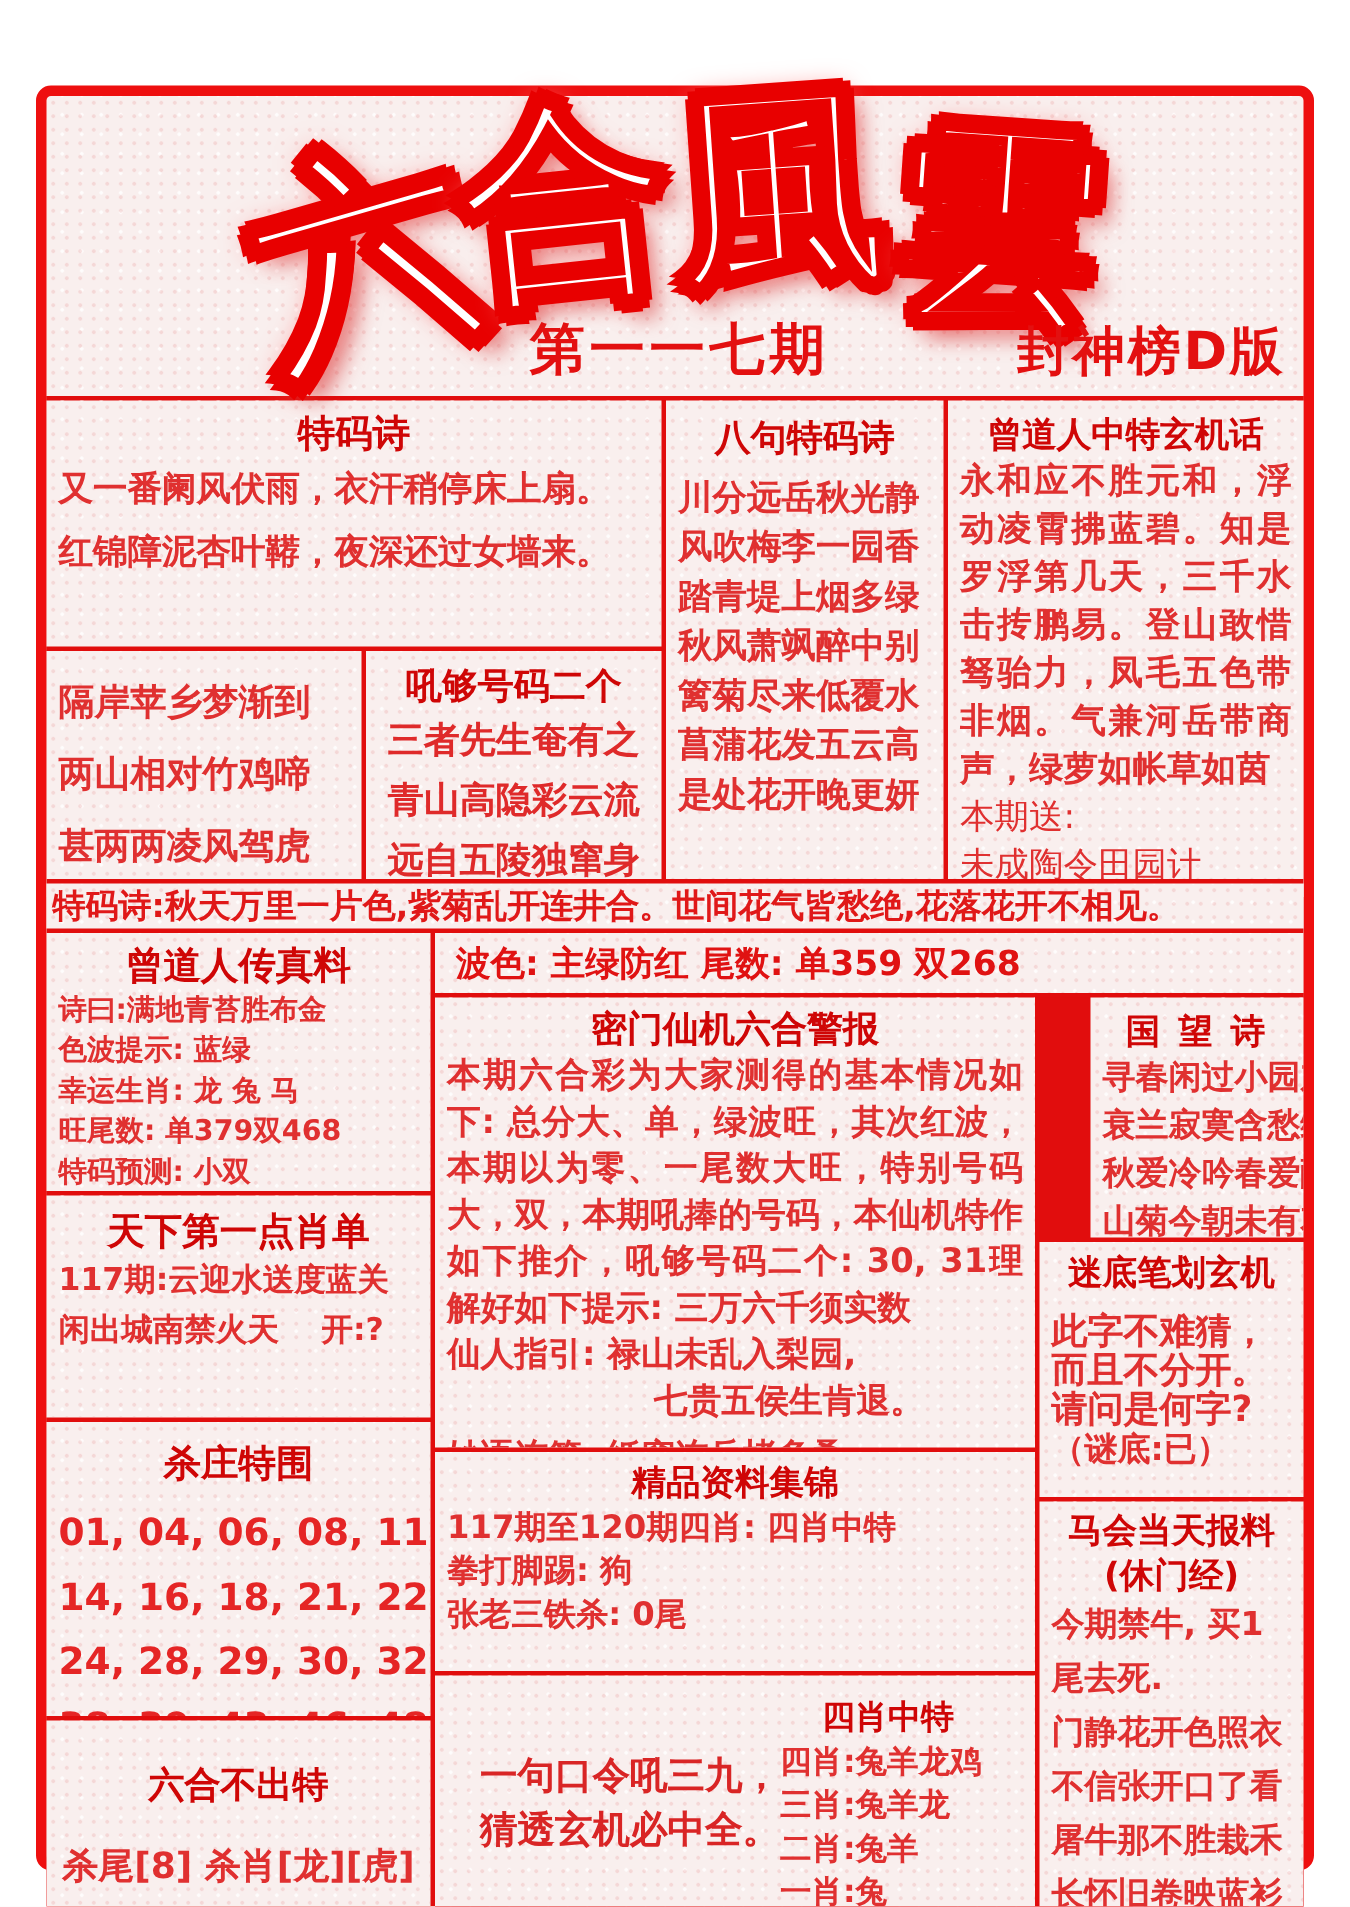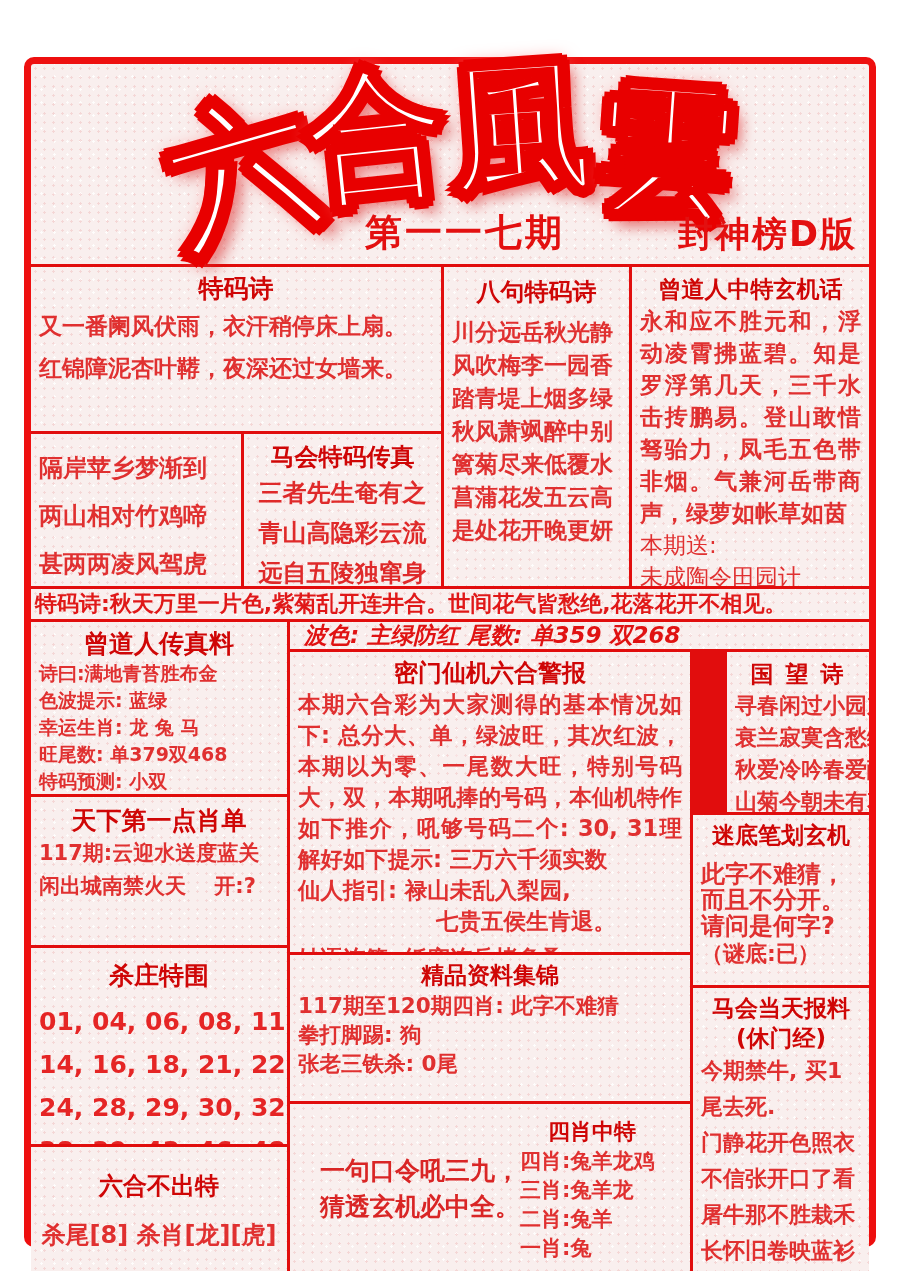--- a/index.html
+++ b/index.html
@@ -34,21 +34,21 @@
           -webkit-text-stroke:2px #e80000;
           text-shadow:
             -5px -5px 0 #e80000, 5px -5px 0 #e80000, -5px 5px 0 #e80000, 5px 5px 0 #e80000,
             -7px 0 0 #e80000, 7px 0 0 #e80000, 0 -7px 0 #e80000, 0 7px 0 #e80000,
             0 0 18px #ff7a7a, 9px 11px 14px rgba(205,10,10,.55); }
   .logo .lc { display:inline-block; }
   .logo .c0 { transform:rotate(-16deg) translateY(30px) scale(1.05); }
   .logo .c1 { transform:rotate(-6deg) translateY(-8px); }
   .logo .c2 { transform:rotate(-4deg) translateY(-16px); }
   .logo .c3 { transform:rotate(4deg)  translateY(8px); }
-  .issue-row { position:absolute; left:12px; right:0; bottom:6px; display:flex; align-items:flex-end; }
+  .issue-row { position:absolute; left:0; right:0; bottom:6px; display:flex; align-items:flex-end; }
   .issue   { margin-left:322px; font-size:37px; font-weight:bold; color:#e31010; letter-spacing:3px; }
   .edition { margin-left:auto; margin-right:12px; font-size:35px; font-weight:bold; color:#e31010; letter-spacing:2px; }
 
   
   .rgrid { background:#e10d0d; display:grid; gap:3px; }
   .box { padding:5px 8px; overflow:hidden; }
   .box-title { text-align:center; font-weight:bold; color:#cf0606; }
 
   
   .sec1 { flex:none; height:322px; border-top:3px solid #e10d0d; grid-template-columns:410px 185px 1fr; }
@@ -85,21 +85,21 @@
 
   .shazhuang { text-align:center; }
   .shazhuang .box-title { font-size:25px; margin:6px 0 8px; }
   .shazhuang .pline { font-size:25px; font-weight:bold; color:#e52525; line-height:43px; white-space:nowrap; }
 
   .no-special { display:flex; flex-direction:column; justify-content:space-evenly; text-align:center; }
   .no-special .box-title { font-size:24px; }
   .no-special .pline { font-size:24px; font-weight:bold; color:#e03030; white-space:nowrap; }
 
   .right-area { display:flex; flex-direction:column; background:#e10d0d; gap:3px; }
-  .bose { flex:none; height:27px; display:flex; align-items:center; padding:0 14px;font-style:italic; }
+  .bose { flex:none; height:40px; display:flex; align-items:center; padding:0 14px; }
   .bose span { font-size:23px; font-weight:bold; color:#e01212; white-space:nowrap; }
   .right-grid { flex:1; display:grid; grid-template-columns:400px 1fr; gap:3px; background:#e10d0d; }
   .mid-col { display:grid; grid-template-rows:300px 146px 1fr; gap:3px; background:#e10d0d; }
   .rightmost-col { display:grid; grid-template-rows:160px 170px 1fr; gap:3px; background:#e10d0d; }
 
   .mimen .box-title { font-size:24px; }
   .mimen .body { font-size:22.5px; font-weight:bold; color:#e03030; line-height:31px; text-align:justify; }
   .mimen .pline { font-size:22.5px; font-weight:bold; color:#e03030; line-height:31px; white-space:nowrap; }
   .mimen .indent { padding-left:138px; }
   .mimen .gap-top { margin-top:6px; }
@@ -150,21 +150,21 @@
           <div class="pline">又一番阑风伏雨，衣汗稍停床上扇。</div>
           <div class="pline">红锦障泥杏叶鞯，夜深还过女墙来。</div>
         </div>
         <div class="col1-bottom">
           <div class="box cell riverside">
             <div class="pline">隔岸苹乡梦渐到</div>
             <div class="pline">两山相对竹鸡啼</div>
             <div class="pline">甚两两凌风驾虎</div>
           </div>
           <div class="box cell mahui-fax">
-            <div class="box-title">马会特码传真</div>
+            <div class="box-title">吼够号码二个</div>
             <div class="pline">三者先生奄有之</div>
             <div class="pline">青山高隐彩云流</div>
             <div class="pline">远自五陵独窜身</div>
           </div>
         </div>
       </div>
 
       <div class="box cell eight-poem">
         <div class="box-title">八句特码诗</div>
         <div class="pline">川分远岳秋光静</div>
@@ -227,21 +227,21 @@
             <div class="box cell mimen">
               <div class="box-title">密门仙机六合警报</div>
               <div class="body">本期六合彩为大家测得的基本情况如下: 总分大、单，绿波旺，其次红波，本期以为零、一尾数大旺，特别号码大，双，本期吼捧的号码，本仙机特作如下推介，吼够号码二个: 30, 31理解好如下提示: 三万六千须实数</div>
               <div class="pline">仙人指引: 禄山未乱入梨园,</div>
               <div class="pline indent">七贵五侯生肯退。</div>
               <div class="pline gap-top">妙语连篇: 纸窑连岳楮多桑,</div>
 
             </div>
             <div class="box cell jingpin">
               <div class="box-title">精品资料集锦</div>
-              <div class="pline">117期至120期四肖: 此字不难猜</div>
+              <div class="pline">117期至120期四肖: 四肖中特</div>
               <div class="pline">拳打脚踢: 狗</div>
               <div class="pline">张老三铁杀: 0尾</div>
 
             </div>
             <div class="box cell combo">
               <div class="slogan">
                 <div class="pline">一句口令吼三九，</div>
                 <div class="pline">猜透玄机必中全。</div>
               </div>
               <div class="sixiao">

